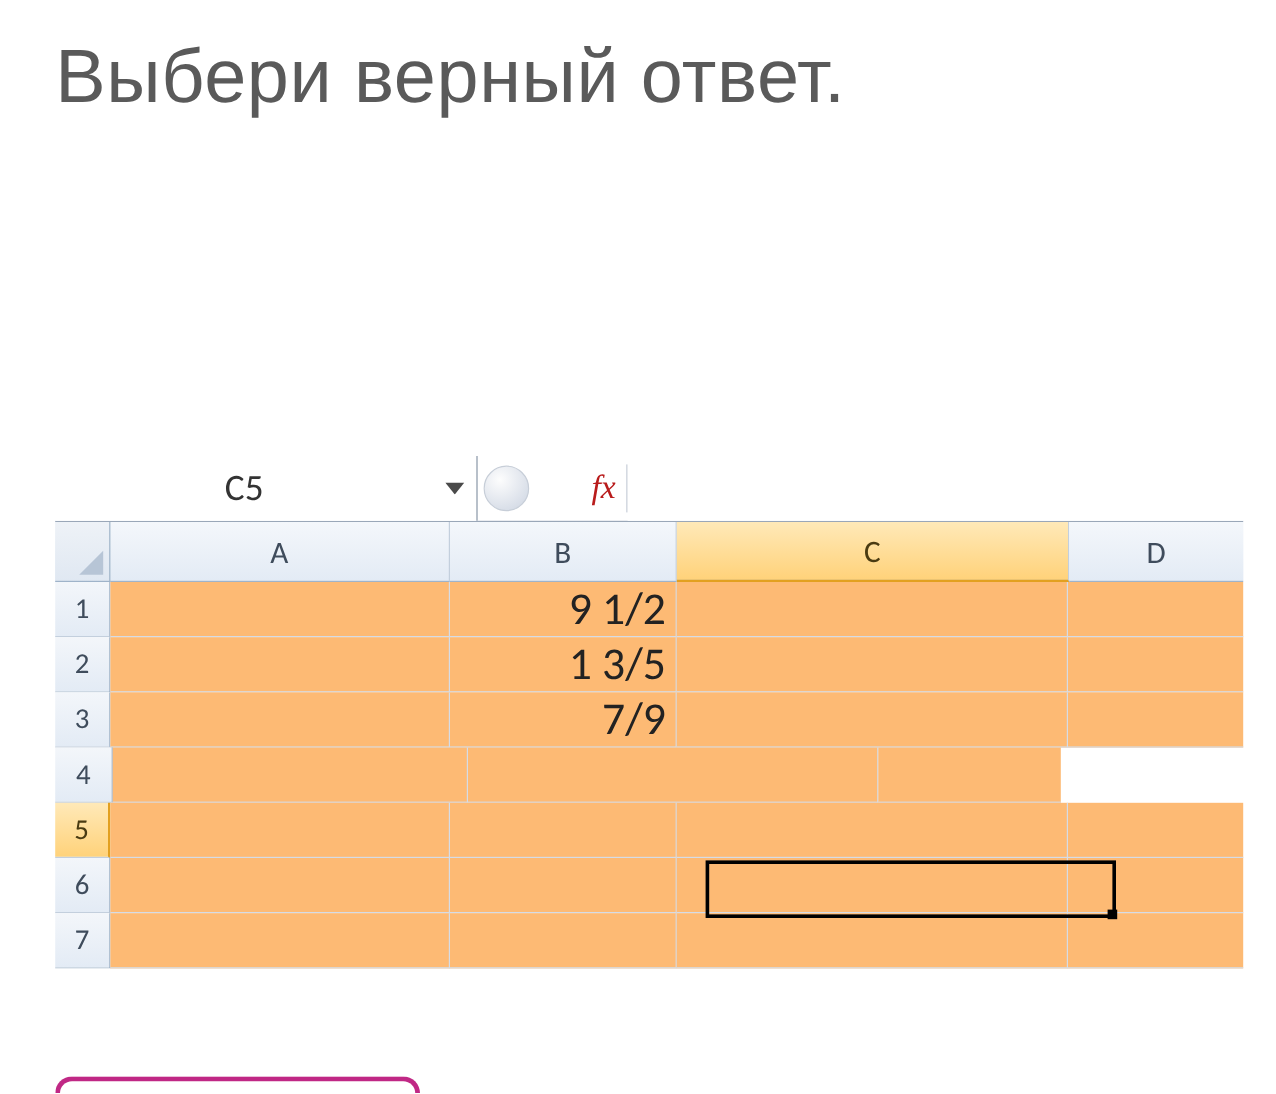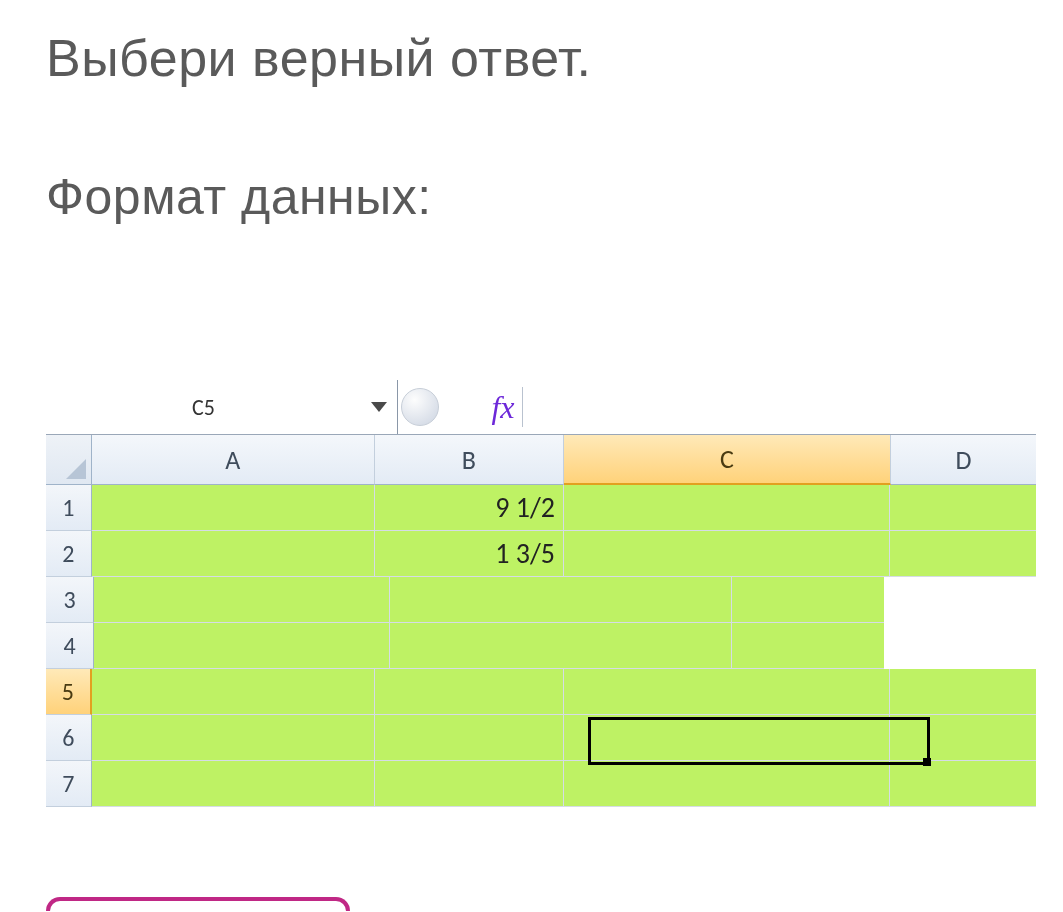--- a/index.html
+++ b/index.html
@@ -1,49 +1,49 @@
 <!DOCTYPE html>
 <html><head>
 <meta charset="utf-8">
 <style>
   * { box-sizing: border-box; margin: 0; padding: 0; }
   html, body { width: 1063px; height: 912px; background: #ffffff; font-family: Arial, Helvetica, sans-serif; }
   .page { padding: 28px 0 0 46px; }
-  .title { font-size: 52px; color: #5a5a5a; font-weight: 400; letter-spacing: 0.5px; }
+  .title { font-size: 63px; color: #5a5a5a; font-weight: 400; letter-spacing: 0.5px; }
   .subtitle { font-size: 50px; color: #5a5a5a; font-weight: 400; margin-top: 80px; letter-spacing: 0.5px;}
   .excel-wrap { margin-top: 72px; width: 990px; position: absolute; left: 46px; top: 308px; }
   .formula-row {
     height: 55px; display: flex; align-items: center; position: relative;
     border-bottom: 1px solid #9aa7b8;
   }
   .namebox-area {
     width: 352px; height: 100%; display:flex; align-items:center;
     position: relative;
   }
   .namebox {
     width: 100%; height: 100%; display:flex; align-items:center; justify-content:center;
     border-right: 1px solid #8a97a8; background:#fff;
   }
   .namebox-text {
-    font-size: 22px; color:#333; font-family: Calibri, Arial, sans-serif; text-align:center; flex:1;
+    font-size: 31px; color:#333; font-family: Calibri, Arial, sans-serif; text-align:center; flex:1;
   }
   .namebox-dd {
     width: 36px; height: 100%; display:flex; align-items:center; justify-content:center;
   }
   .fx-area { display:flex; align-items:center; flex:1; height:100%; }
   .fx-btn {
     width: 120px; height: 100%; position:relative; display:flex; align-items:center; justify-content:center;
   }
   .fx-circle {
     width: 38px; height: 38px; border-radius: 50%;
     background: radial-gradient(circle at 35% 30%, #fdfdfd 0%, #d8dee8 75%, #c4cbd6 100%);
     border:1px solid #c7ced8;
   }
   .fx-label {
-    font-family: "Times New Roman", serif; font-style: italic; font-size: 32px; color:#6d28d9;
+    font-family: "Times New Roman", serif; font-style: italic; font-size: 28px; color:#b91c1c;
     margin-left: 52px;
   }
   .fx-divider { width:1px; height:40px; background:#b9c2cf; margin-left:4px; }
   .formula-input { flex:1; height:100%; background:#fff; }
   .grid { position: relative; width: 990px; }
   .row { display:flex; height:46px; }
   .row-h { background: linear-gradient(#f4f7fb, #e3ebf5); height:50px; }
   .corner {
     width:48px; height:50px;
     background: linear-gradient(#eef2f7,#e0e8f2);
@@ -73,22 +73,22 @@
     font-family: Calibri, Arial, sans-serif; font-size:24px; color:#3f4c5c;
   }
   .rowhead.active {
     background: linear-gradient(#ffe9b8,#ffd27a);
     border-right:2px solid #e2a020;
     color:#4a3b12;
   }
   .cell {
     border-right:1px solid #d5dce6; border-bottom:1px solid #d5dce6;
     display:flex; align-items:center; padding:0 8px;
-    font-family: Calibri, Arial, sans-serif; font-size:28px; color:#222;
-    background:#bef264; overflow:hidden;
+    font-family: Calibri, Arial, sans-serif; font-size:38px; color:#222;
+    background:#fdba74; overflow:hidden;
   }
   .cell.right { justify-content:flex-end; }
   .colA { width:296px; }
   .colB { width:198px; }
   .colC { width:342px; }
   .colD { width:152px; border-right:none; }
   .selection {
     position:absolute;
     border:3px solid #000;
     background:transparent;
@@ -104,21 +104,20 @@
     border:4px solid #c02885; border-bottom:none;
     border-top-left-radius:34px; border-top-right-radius:34px;
     background:#fff;
   }
 </style>
 </head>
 <body>
 
 <div class="page">
   <h1 class="title">Выбери верный ответ.</h1>
-  <h2 class="subtitle">Формат данных:</h2>
 </div>
 
 <div class="excel-wrap">
   <div class="formula-row">
     <div class="namebox-area">
       <div class="namebox">
         <span class="namebox-text">C5</span>
         <span class="namebox-dd">
           <svg width="16" height="10" viewBox="0 0 16 10">
               <polygon points="0,0 16,0 8,10" fill="#4a4a4a"></polygon>
@@ -158,20 +157,21 @@
       <div class="rowhead">2</div>
       <div class="cell colA"></div>
       <div class="cell colB right">1 3/5</div>
       <div class="cell colC"></div>
       <div class="cell colD"></div>
     </div>
 
     <div class="row">
       <div class="rowhead">3</div>
       <div class="cell colA"></div>
+      <div class="cell colB right">7/9</div>
       <div class="cell colC"></div>
       <div class="cell colD"></div>
     </div>
 
     <div class="row">
       <div class="rowhead">4</div>
       <div class="cell colA"></div>
       <div class="cell colC"></div>
       <div class="cell colD"></div>
     </div>

